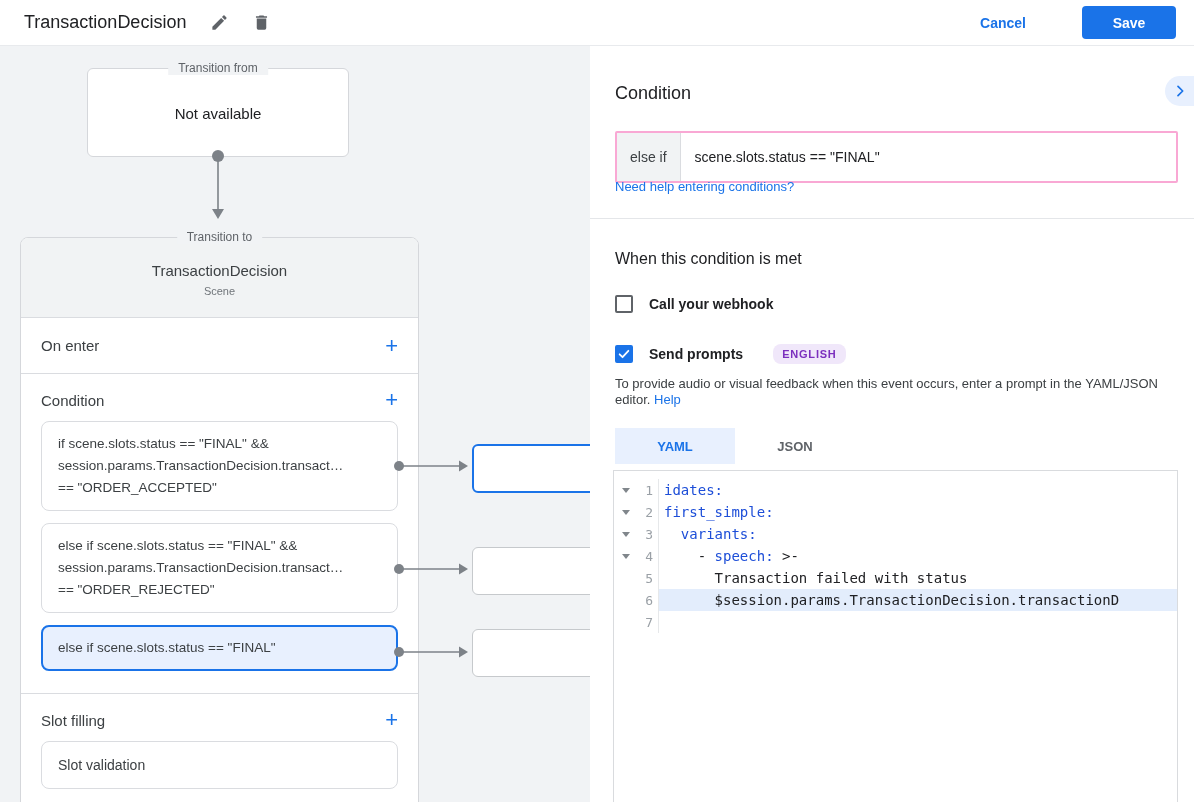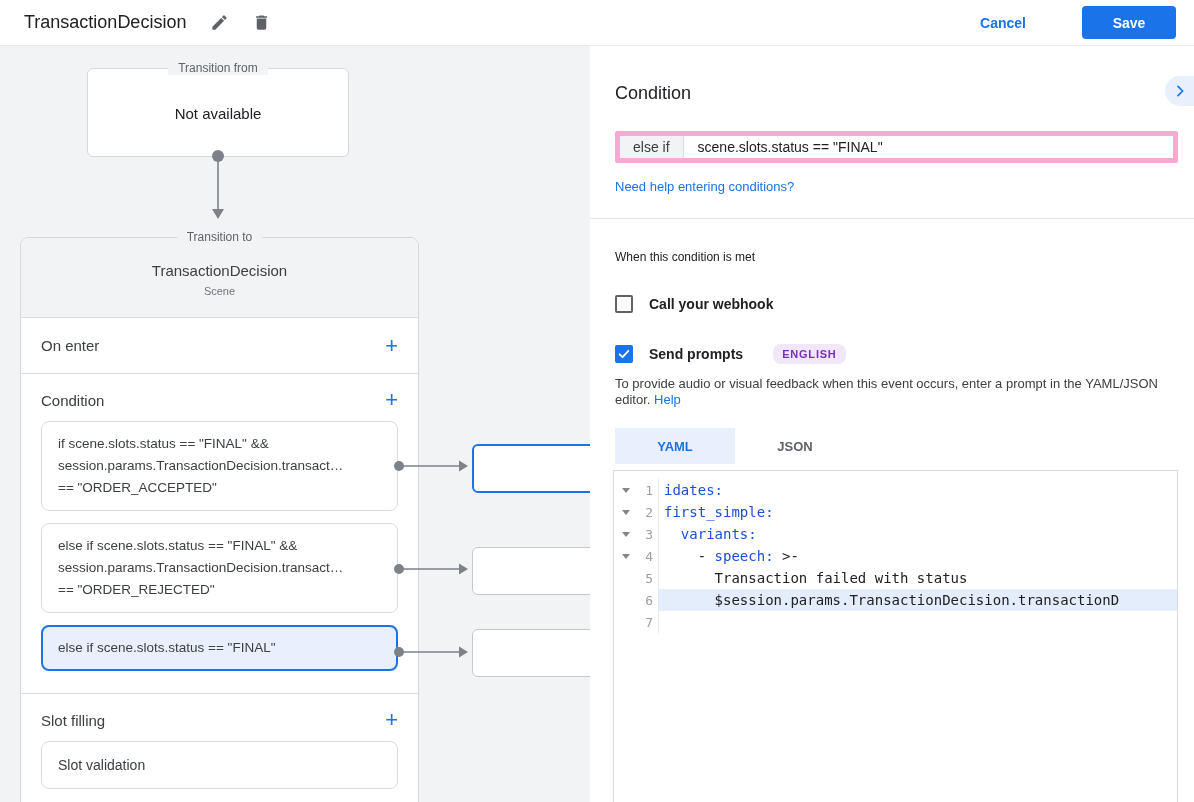--- a/index.html
+++ b/index.html
@@ -51,28 +51,28 @@
   .cond-item.selected { background:#e8f0fe; border:2px solid #1a73e8; padding:10px 15px; margin-bottom:22px; }
   .slot-items { padding:0 20px; }
   .slot-item { border:1px solid #dadce0; border-radius:8px; padding:15px 16px; 
                font-size:14px; color:#3c4043; background:#fff; cursor:pointer; }
 
   
   .panel { position:absolute; left:590px; top:0; width:604px; height:756px; background:#fff; z-index:5; }
   .panel-title { position:absolute; left:25px; top:37px; font-size:18px; color:#202124; }
   .chev-pill { position:absolute; right:0; top:30px; width:29px; height:30px; background:#e8f0fe;
                border-radius:15px 0 0 15px; display:flex; align-items:center; justify-content:center; cursor:pointer; }
-  .cond-row { position:absolute; left:25px; top:85px; width:563px; height:32px; display:flex;
-              border:5px solid #f9a8d4; border-radius:2px; background:#fff; }
+  .cond-row { position:absolute; left:25px; top:85px; width:563px; height:52px; display:flex;
+              border:2px solid #f9a8d4; border-radius:2px; background:#fff; }
   .cond-prefix { background:#f1f3f4; border-right:1px solid #dadce0; display:flex; align-items:center;
                  padding:0 13px; font-size:14px; color:#3c4043; }
   .cond-value { display:flex; align-items:center; padding:0 14px; font-size:14px; color:#202124; flex:1; }
   .help-link { position:absolute; left:25px; top:133px; font-size:13px; color:#1a73e8; cursor:pointer; }
   .panel-divider { position:absolute; left:0; top:172px; width:604px; height:1px; background:#e4e6e9; }
-  .when-title { position:absolute; left:25px; top:204px; font-size:12px; color:#202124; }
+  .when-title { position:absolute; left:25px; top:204px; font-size:16px; color:#202124; }
   .check-row { position:absolute; left:25px; display:flex; align-items:center; gap:16px; }
   .row-webhook { top:249px; }
   .row-prompts { top:298px; }
   .checkbox { width:18px; height:18px; border:2px solid #5f6368; border-radius:2px; background:#fff; cursor:pointer; }
   .checkbox.checked { background:#1a73e8; border-color:#1a73e8; display:flex; align-items:center; justify-content:center; }
   .check-label { font-size:14px; font-weight:bold; color:#202124; }
   .lang-badge { margin-left:14px; background:#f0e7fa; color:#7b2fbe; font-size:11px; font-weight:bold;
                 letter-spacing:0.8px; padding:4px 9px; border-radius:8px; }
   .desc { position:absolute; left:25px; top:330px; width:565px; font-size:13px; line-height:16px; color:#3c4043; }
   .desc .inline-link { color:#1a73e8; cursor:pointer; }

